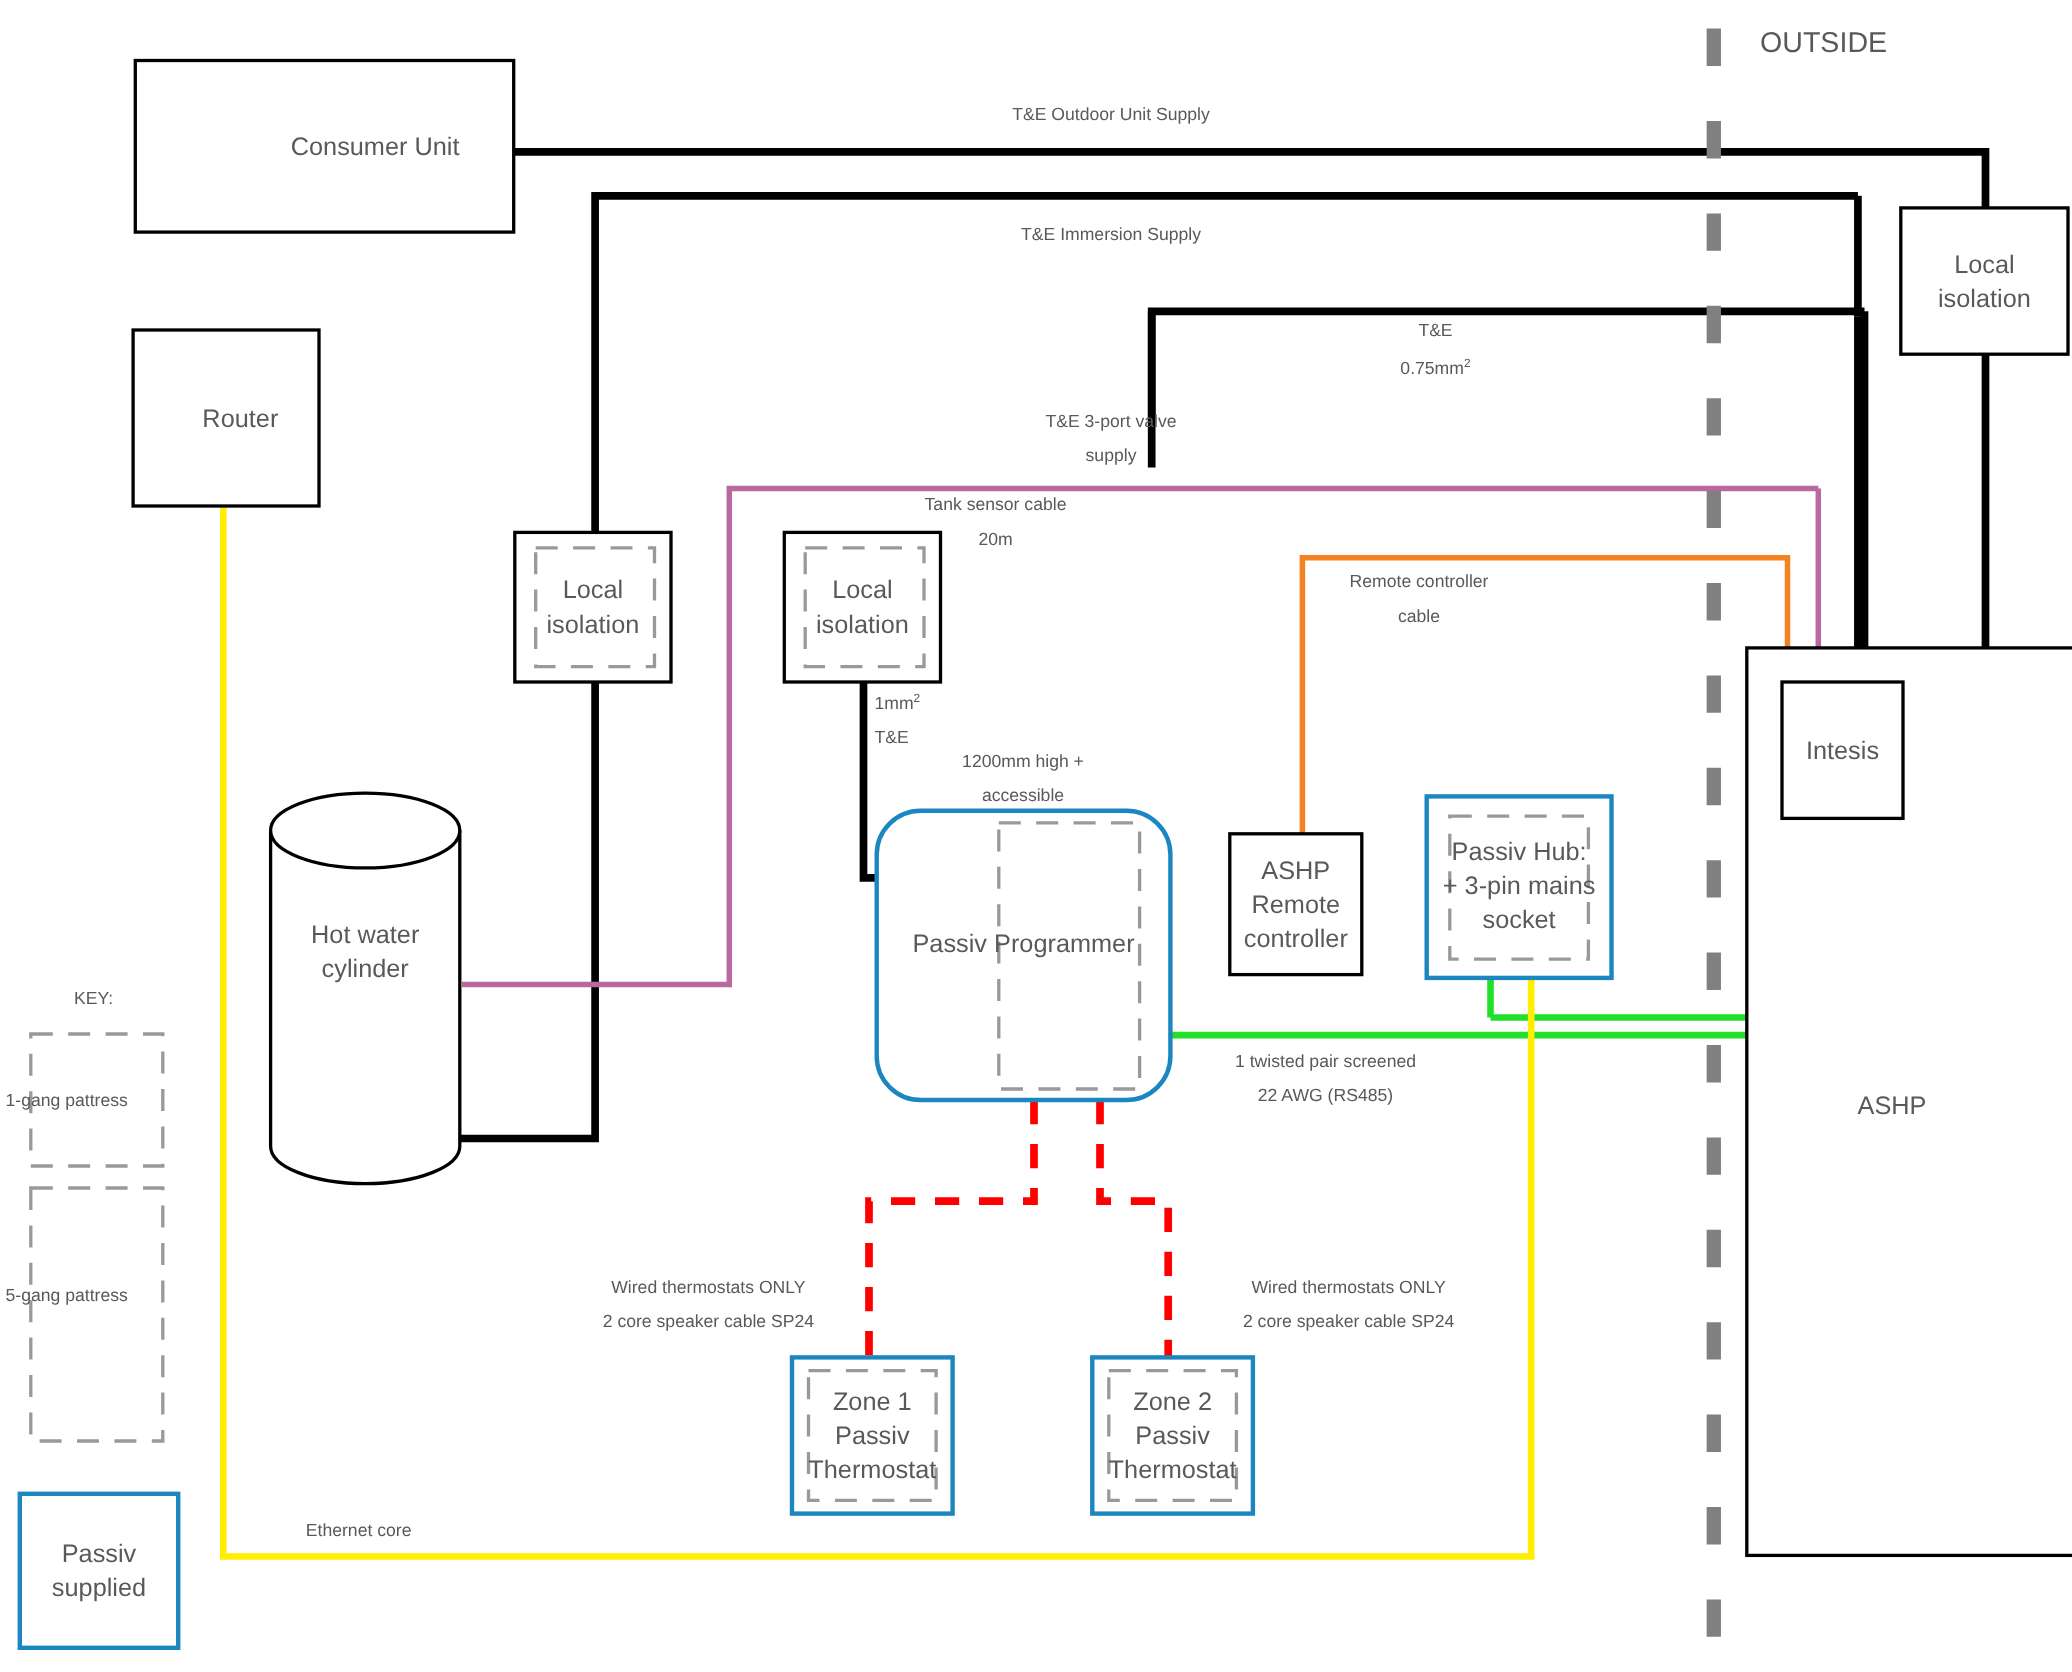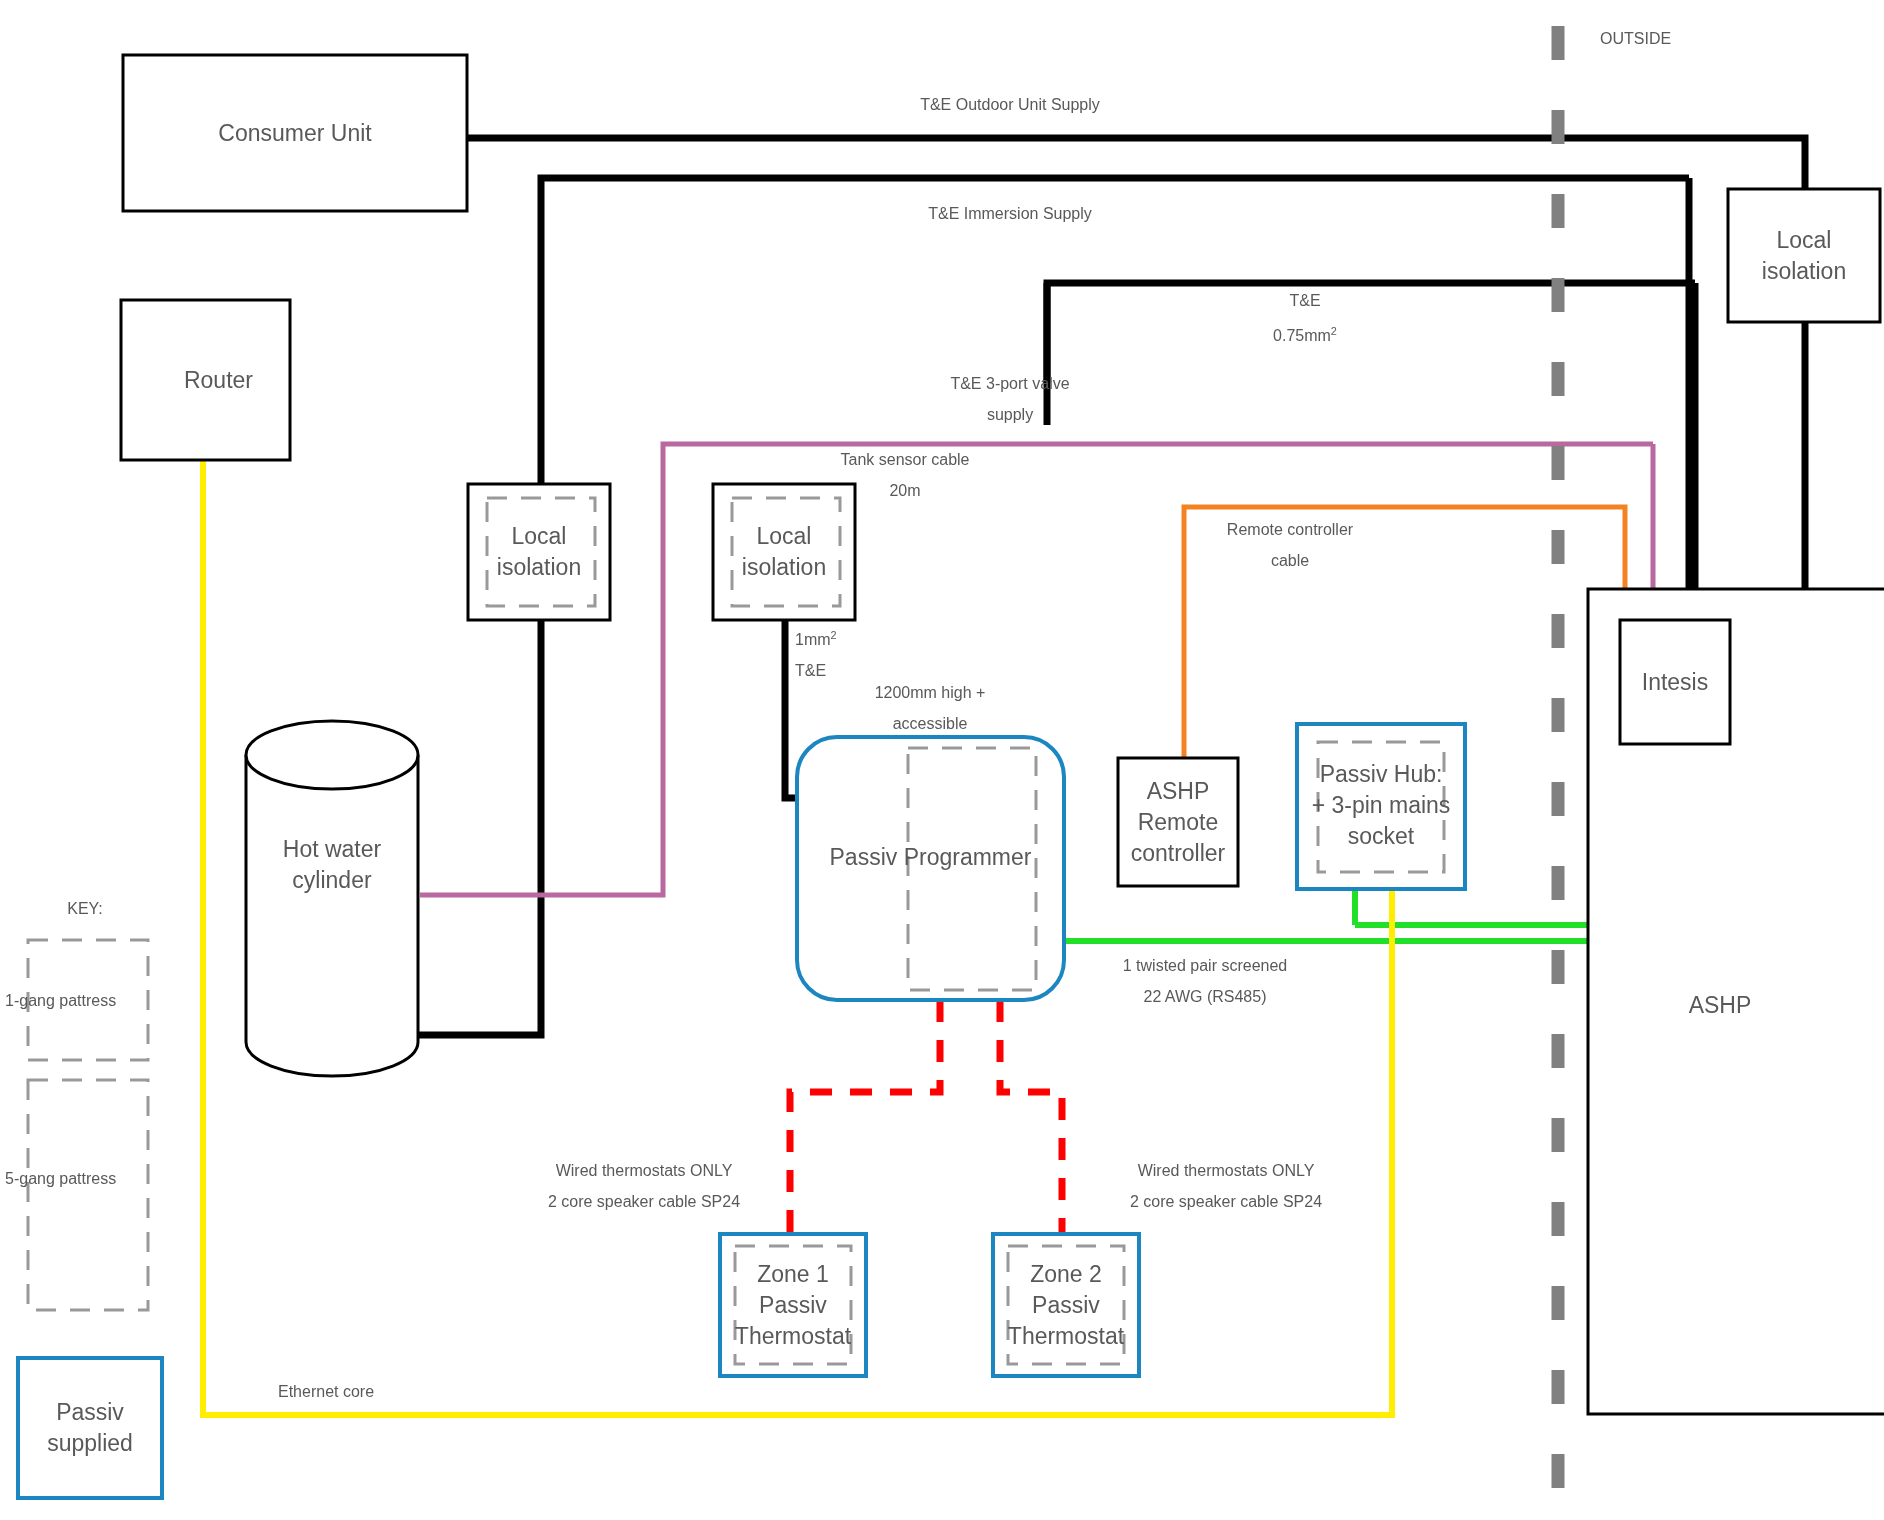--- a/index.html
+++ b/index.html
@@ -154,23 +154,23 @@
 
     <rect x="993" y="1234" width="146" height="142" fill="#ffffff" stroke="#1b86c0" stroke-width="4"></rect>
     <rect x="1008" y="1246" width="116" height="118" fill="none" stroke="#999999" stroke-width="3" stroke-dasharray="20 14"></rect>
 
     <rect x="28" y="940" width="120" height="120" fill="none" stroke="#999999" stroke-width="3" stroke-dasharray="20 14"></rect>
     <rect x="28" y="1080" width="120" height="230" fill="none" stroke="#999999" stroke-width="3" stroke-dasharray="20 14"></rect>
     <rect x="18" y="1358" width="144" height="140" fill="#ffffff" stroke="#1b86c0" stroke-width="4"></rect>
 
   </svg>
 
-  <div class="lbl" style="left:1600px; top:23px; width:200px; text-align:left; font-size:16px;">OUTSIDE</div>
-
-  <div class="box-label" style="left:123px; top:55px; width:344px; height:156px;">Consumer Unit</div>
+  <div class="lbl" style="left:1600px; top:23px; width:200px; text-align:left; font-size:26px;">OUTSIDE</div>
+
+  <div class="box-label" style="left:123px; top:55px; width:344px; height:156px;padding-left:46px;">Consumer Unit</div>
 
   <div class="box-label" style="left:134px; top:300px; width:169px; height:160px;">Router</div>
 
   <div class="box-label" style="left:468px; top:484px; width:142px; height:136px;">Local
 isolation</div>
 
   <div class="box-label" style="left:713px; top:484px; width:142px; height:136px;">Local
 isolation</div>
 
   <div class="box-label" style="left:1728px; top:189px; width:152px; height:133px;">Local

